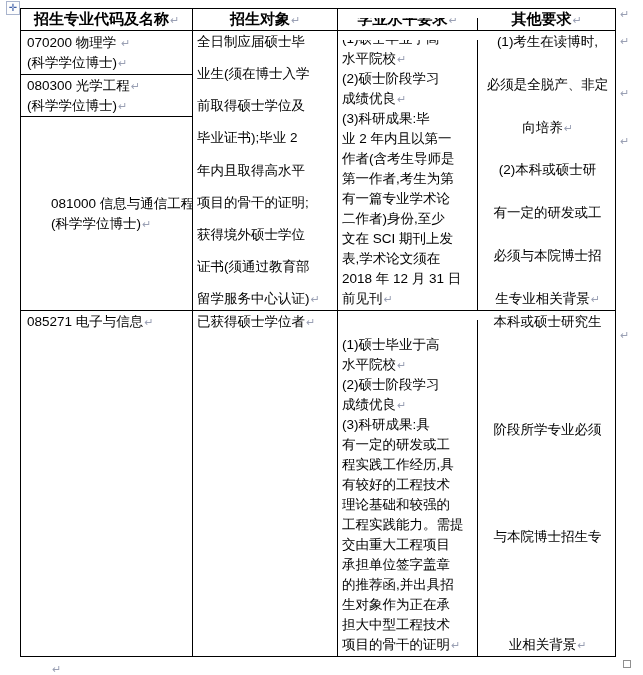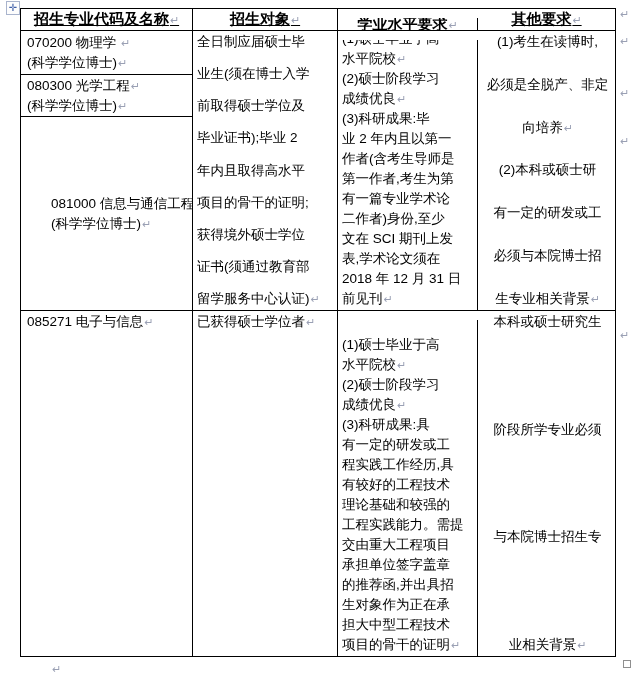--- a/index.html
+++ b/index.html
@@ -31,21 +31,21 @@
     box-sizing:border-box;border-right:1px solid #000;overflow:hidden;
     display:flex;flex-direction:column;justify-content:flex-start;
     padding:1px 2px 1px 4px;
   }
   .tcell.lastcol{border-right:none;}
   .w1{width:172px;}
   .w2{width:145px;}
   .w3{width:140px;margin-top:9px;}
   .w4{flex:1;}
   .trow.header .tcell{
-    font-weight:bold;font-size:15px;justify-content:center;padding:0;text-decoration:underline;
+    font-weight:bold;font-size:15px;justify-content:flex-end;padding:0;
   }
   .trow.header .tline{text-align:center;}
   .v-center{justify-content:space-between;}
   .v-top{justify-content:flex-end;padding-top:2px;}
   .h-center .tline{text-align:center;}
   .subwrap{padding:0;}
   .subcell{
     box-sizing:border-box;border-bottom:1px solid #000;display:flex;flex-direction:column;
     justify-content:center;padding-left:6px;overflow:hidden;
   }

